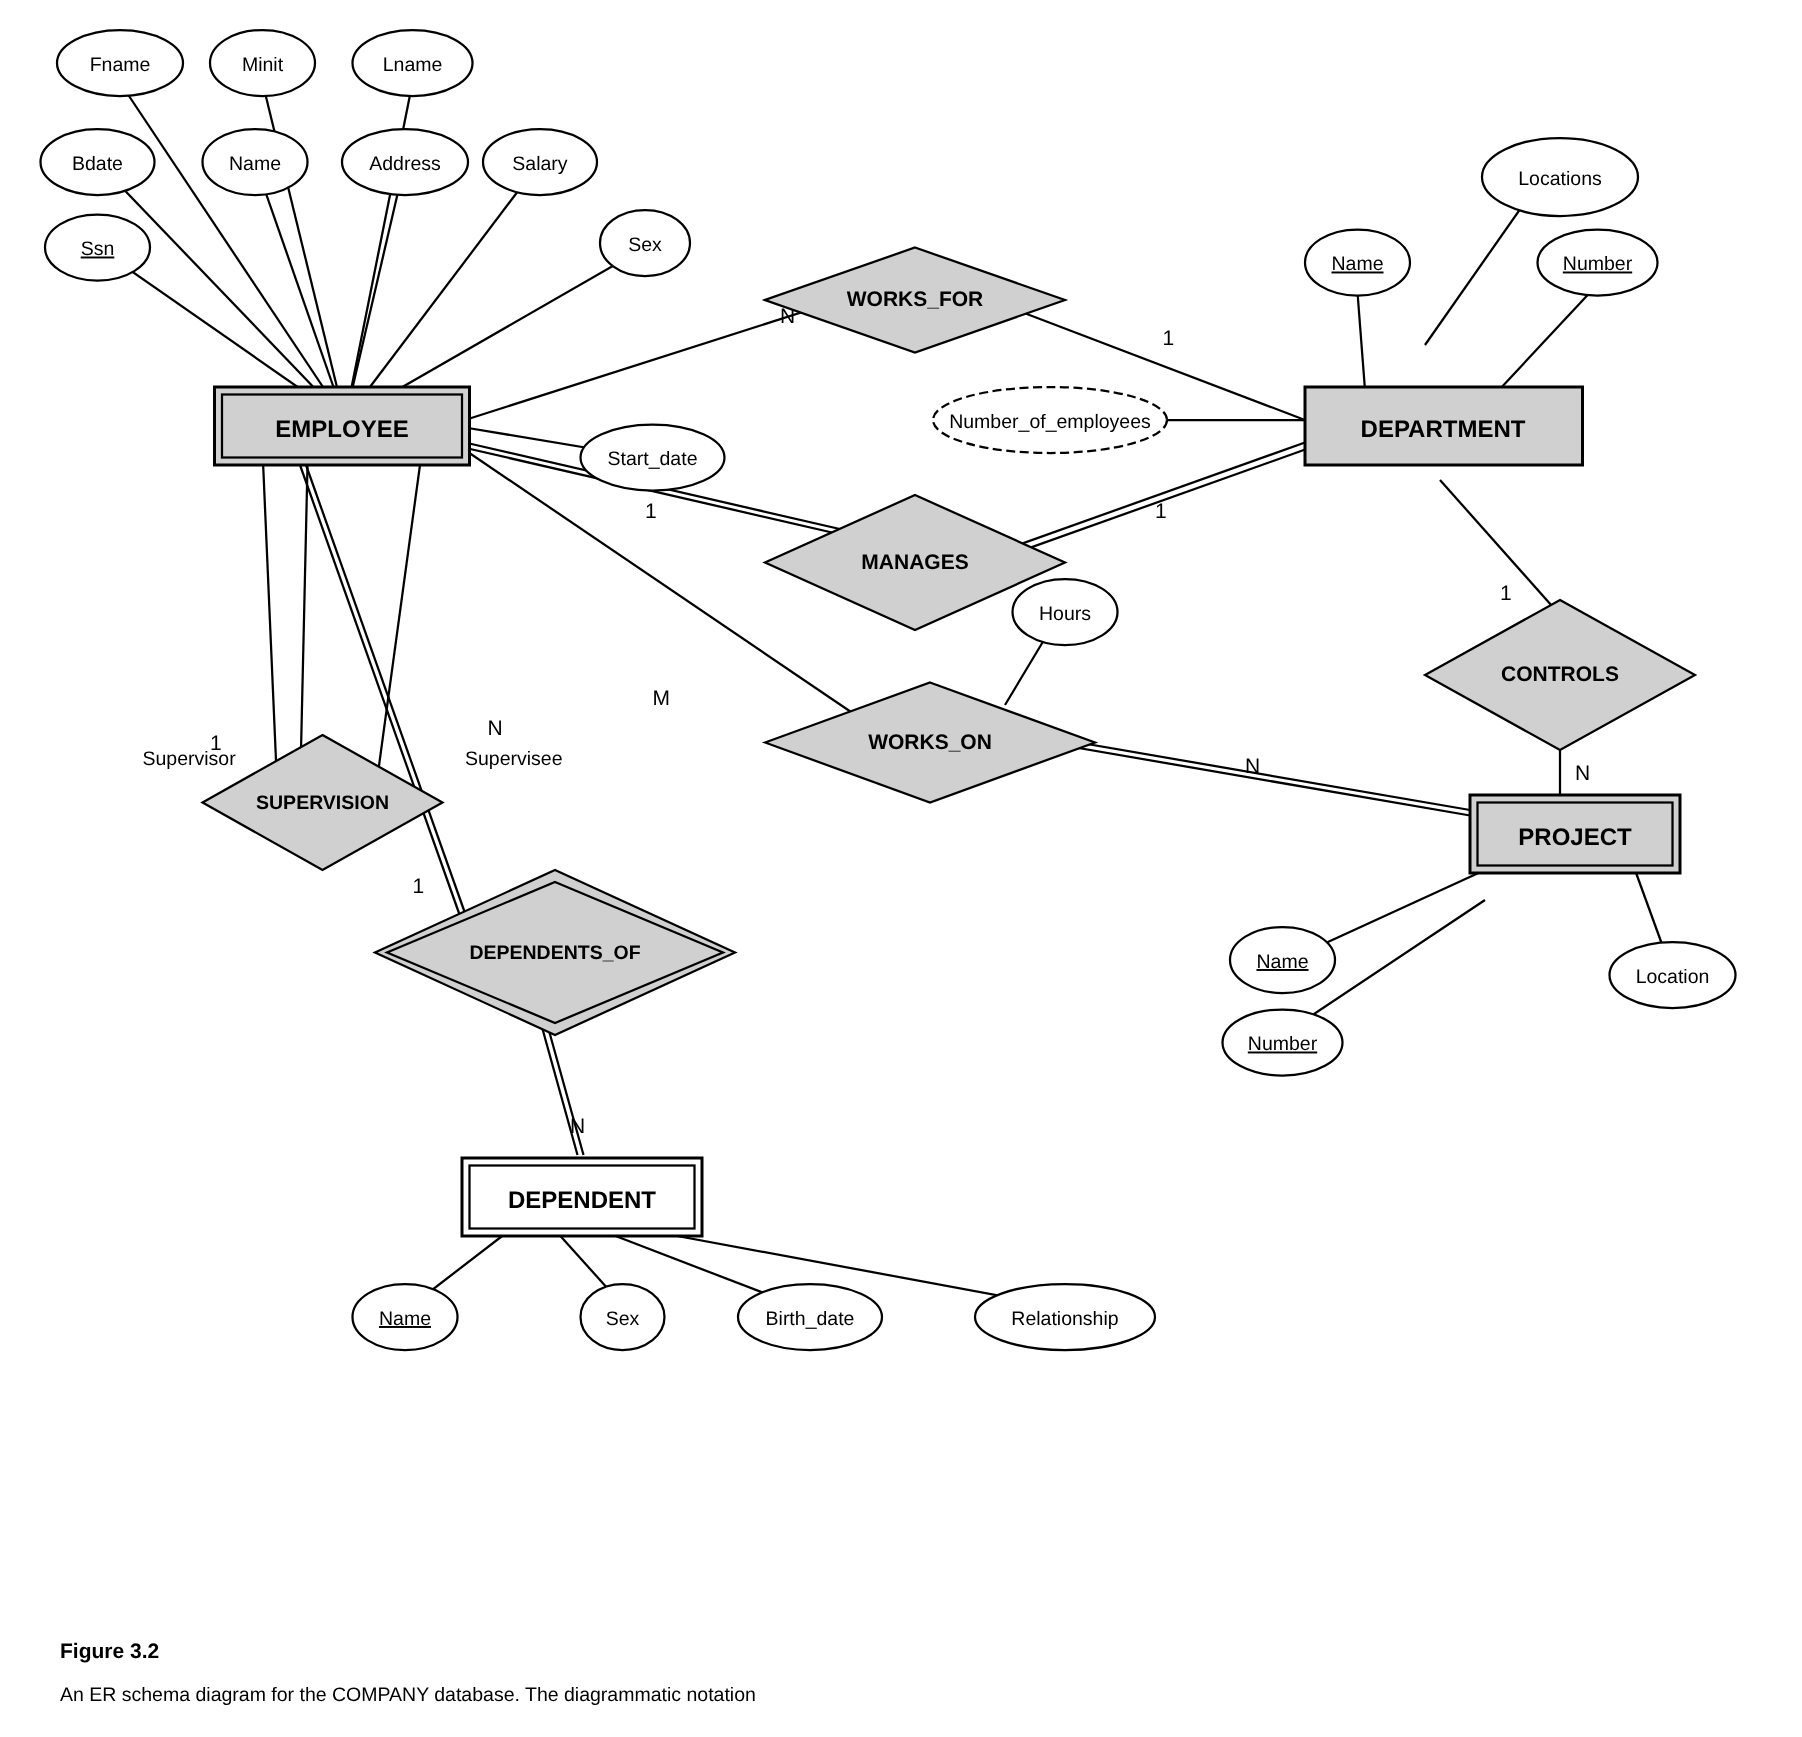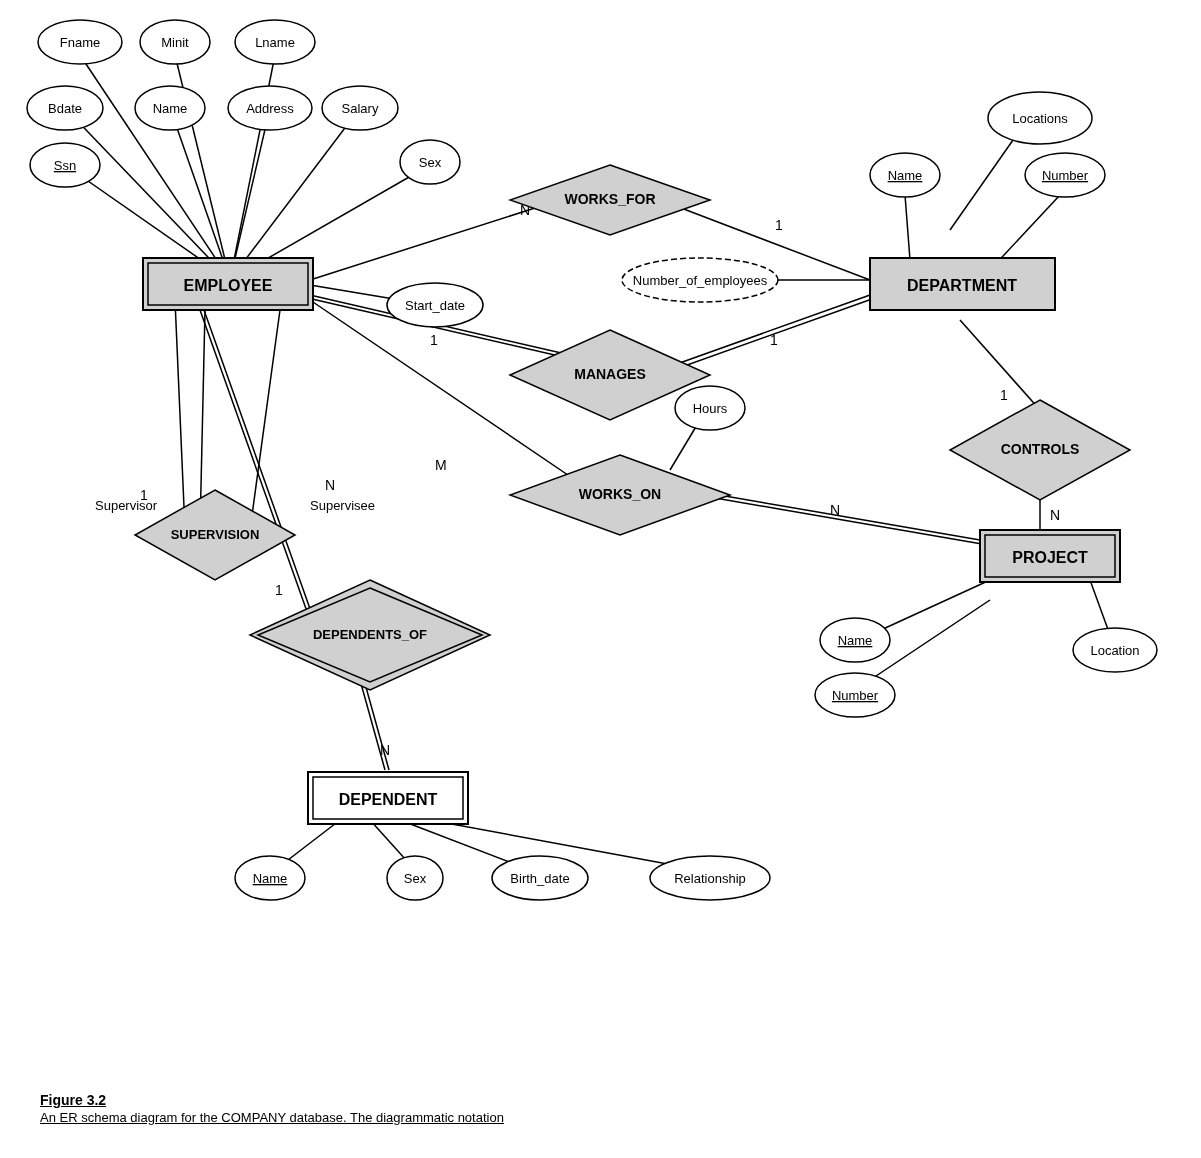--- a/index.html
+++ b/index.html
@@ -26,27 +26,25 @@
       position: absolute;
       bottom: 0;
       left: 20px;
       width: 1160px;
       padding: 8px 0 4px 0;
       border-top: none;
     }
     .caption-title {
       font-weight: bold;
       font-size: 14px;
-      margin-bottom: 0;
-      text-decoration: underline;
+      margin-bottom: 12px;
     }
     .caption-text {
       font-size: 13px;
       line-height: 1.5;
-      text-decoration: underline;
     }
   </style>
 </head>
 <body>
 
 <div id="diagram-container">
   <svg id="er-diagram">
 
     <defs>
       <marker id="none" markerWidth="1" markerHeight="1" refX="0" refY="0"></marker>

